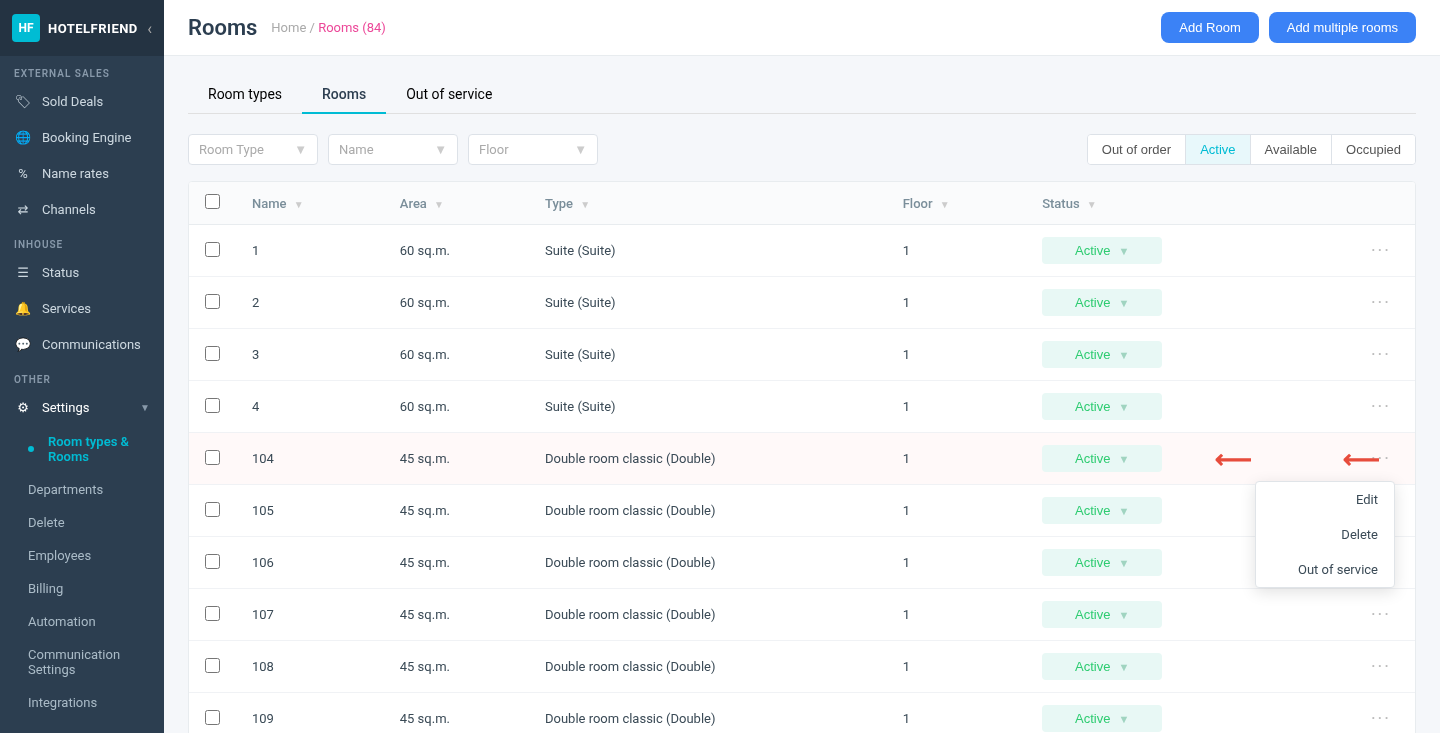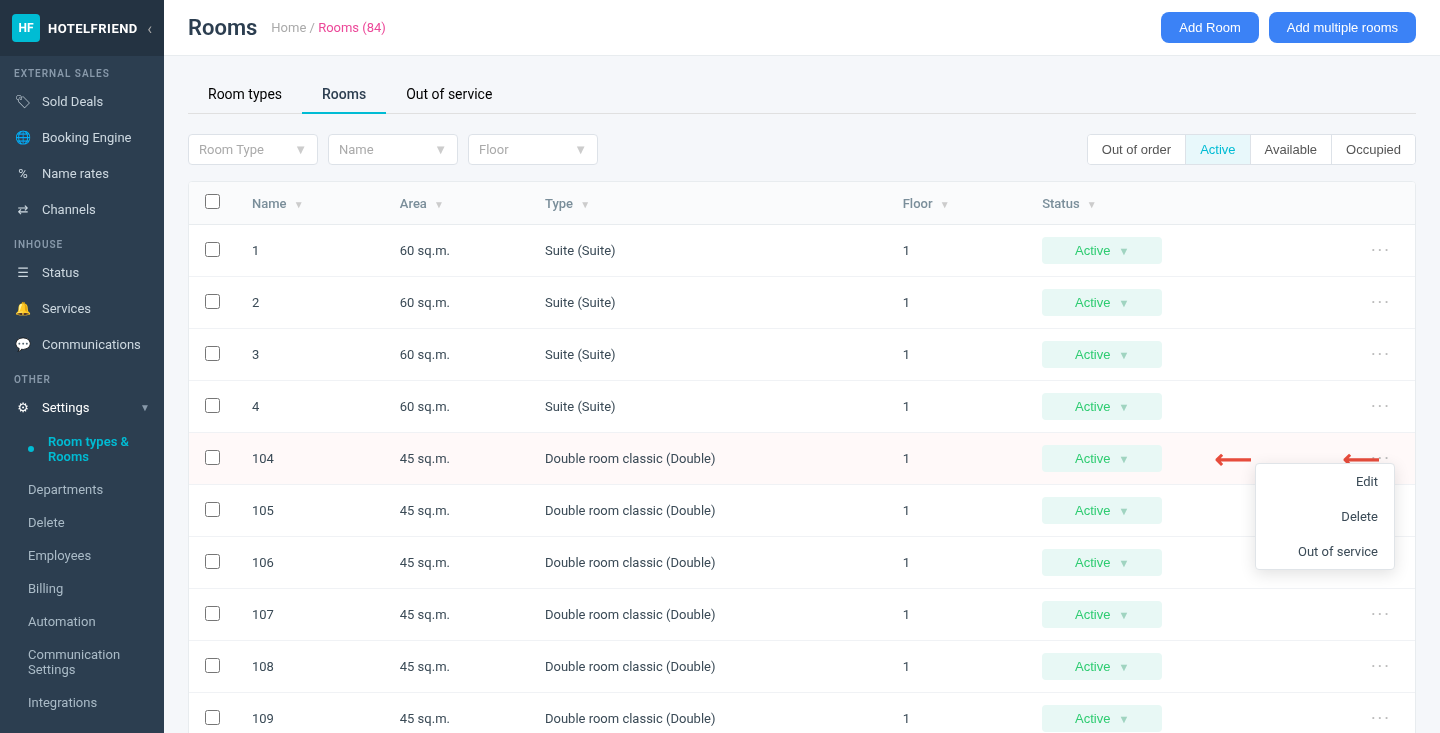--- a/index.html
+++ b/index.html
@@ -61,21 +61,21 @@
 
     
     .status-select { display: inline-flex; align-items: center; background: #e8f8f5; color: #2ecc71; border: none; border-radius: 4px; padding: 6px 12px; font-size: 13px; font-weight: 500; cursor: pointer; gap: 8px; min-width: 120px; justify-content: center; }
     .status-select .arrow { color: #a0d4c0; font-size: 11px; }
 
     
     .actions-cell { text-align: right; position: relative; }
     .three-dots { color: #bbb; cursor: pointer; padding: 4px 8px; font-size: 18px; letter-spacing: 2px; border-radius: 4px; }
 
     
-    .dropdown-menu { position: absolute; right: 20px; top: 30px; background: #fff; border: 1px solid #e0e4e8; border-radius: 4px; box-shadow: 0 4px 16px rgba(0,0,0,0.12); z-index: 100; min-width: 140px; }
+    .dropdown-menu { position: absolute; right: 20px; top: 48px; background: #fff; border: 1px solid #e0e4e8; border-radius: 4px; box-shadow: 0 4px 16px rgba(0,0,0,0.12); z-index: 100; min-width: 140px; }
     .dropdown-menu-item { padding: 10px 16px; font-size: 13px; color: #3a4a56; cursor: pointer; display: block; }
 
     .name-col { color: #3a4a56; font-weight: 400; }
 
     .highlighted-row { background: #fff9f9 !important; }
     .highlighted-row td { }
   </style>
 </head>
 <body>
 

